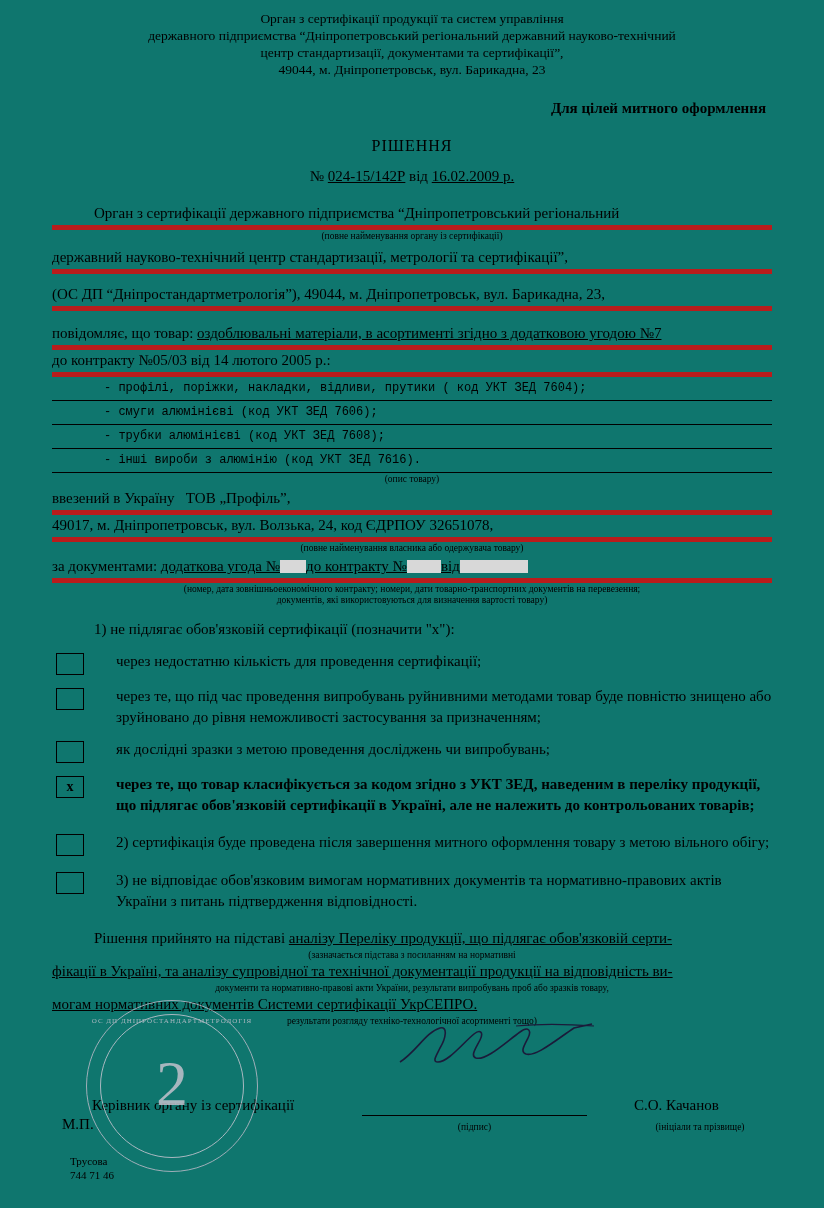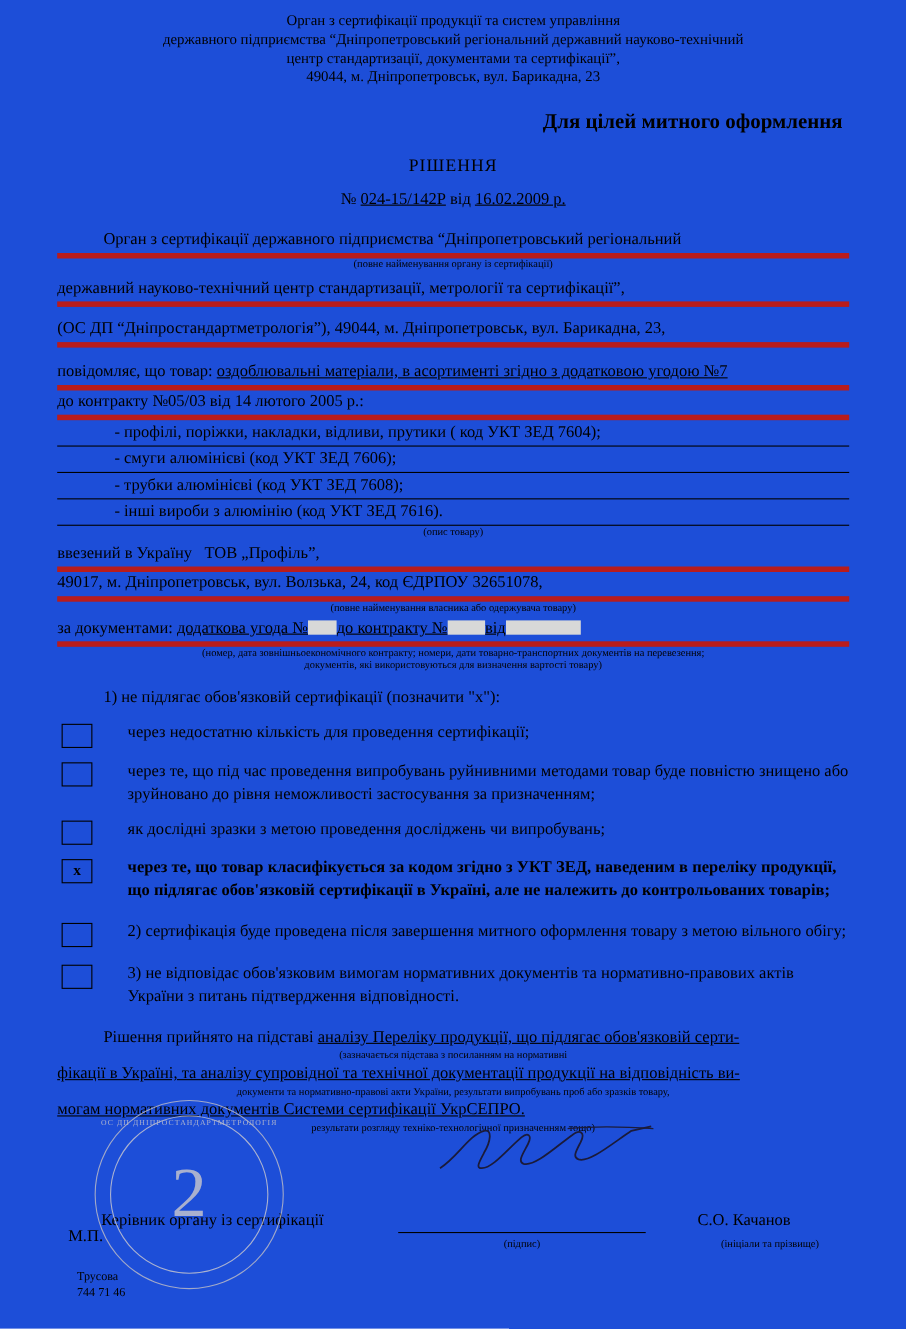--- a/index.html
+++ b/index.html
@@ -9,34 +9,34 @@
   }
   body {
     font-family: "Liberation Serif", serif;
     color: #000;
   }
   #page {
     position: relative;
     width: 824px;
     height: 1208px;
     margin: 0 auto;
-    background: #1d4ed8;
+    background: #0f766e;
     overflow: hidden;
   }
   .hdr {
     text-align: center;
     font-size: 13.5px;
     line-height: 17px;
     padding-top: 10px;
   }
   .hdr div { white-space: nowrap; }
   .right-bold {
     text-align: right;
     font-weight: bold;
-    font-size: 19px;
+    font-size: 15px;
     margin-top: 22px;
     padding-right: 58px;
   }
   .title {
     text-align: center;
     font-weight: normal;
     font-size: 16px;
     letter-spacing: 1px;
     margin-top: 20px;
   }
@@ -64,22 +64,23 @@
     text-align: center;
     font-size: 9.5px;
     line-height: 11px;
     margin-top: 1px;
   }
   .indent1 { text-indent: 30px; }
   .prod-line {
     border-bottom: 1px solid #000;
     padding-left: 52px;
     padding-bottom: 1px;
-    font-size: 15px;
+    font-size: 12px;
     line-height: 22px;
+    font-family: Liberation Mono, monospace;
   }
   .fill {
     display: inline-block;
     height: 13px;
     background: #d8d8d8;
     vertical-align: middle;
     position: relative;
     top: -1px;
   }
   .list-intro {
@@ -305,21 +306,21 @@
         <span class="u">аналізу Переліку продукції, що підлягає обов'язковій серти-</span>
       </div>
       <div class="caption">(зазначається підстава з посиланням на нормативні</div>
       <div>
         <span class="u">фікації в Україні, та аналізу супровідної та технічної документації продукції на відповідність ви-</span>
       </div>
       <div class="caption">документи та нормативно-правові акти України, результати випробувань проб або зразків товару,</div>
       <div>
         <span class="u">могам нормативних документів Системи сертифікації УкрСЕПРО.</span>
       </div>
-      <div class="caption">результати розгляду техніко-технологічної призначенням тощо)</div>
+      <div class="caption">результати розгляду техніко-технологічної асортименті тощо)</div>
     </div>
 
     <div class="sig-area">
       <div class="sig-label" style="left:40px; top:38px;">Керівник органу із сертифікації</div>
       <div class="sig-line" style="left:310px; top:58px; width:225px;"></div>
       <div class="sig-cap" style="left:310px; top:60px; width:225px;">(підпис)</div>
       <div class="sig-label" style="left:582px; top:38px;">С.О. Качанов</div>
       <div class="sig-cap" style="left:568px; top:60px; width:160px;">(ініціали та прізвище)</div>
     </div>
 

